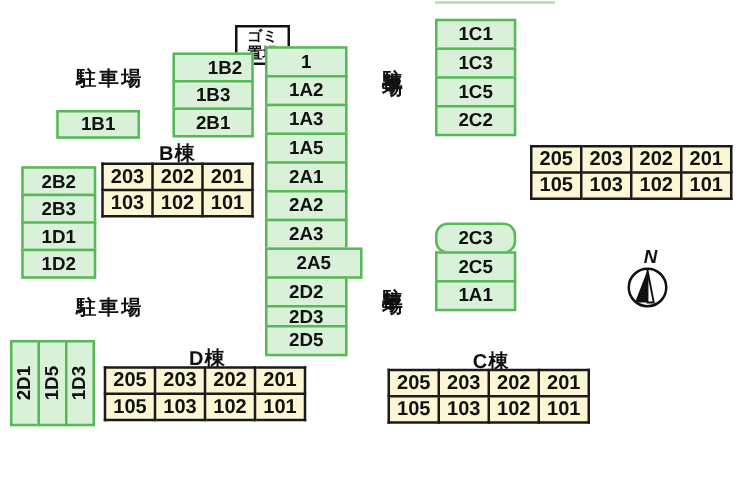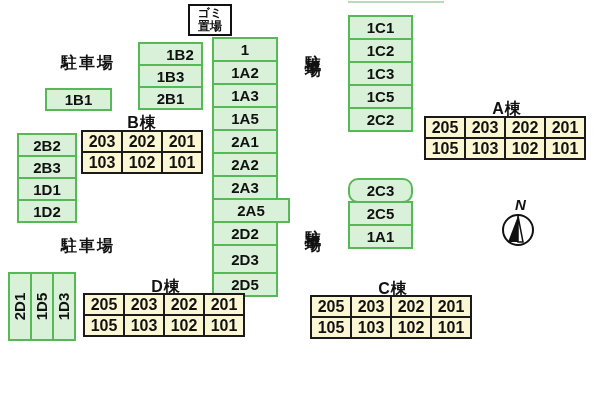--- a/index.html
+++ b/index.html
@@ -25,21 +25,21 @@
   .bldg-label{position:absolute;text-align:center;font-weight:bold;font-size:16px;color:#111;letter-spacing:1px;}
   
   table.bldg{position:absolute;border-collapse:collapse;}
   table.bldg td{
     box-sizing:content-box;border:2px solid #1a1a1a;background:#fbf6d3;
     width:38px;height:19px;text-align:center;vertical-align:middle;
     font-weight:bold;font-size:16px;color:#111;padding:0;
   }
   
   .trash{
-    position:absolute;left:188px;top:4px;width:44px;height:32px;box-sizing:border-box;
+    position:absolute;left:188px;top:20px;width:44px;height:32px;box-sizing:border-box;
     border:2px solid #111;background:#fff;display:flex;flex-direction:column;
     align-items:center;justify-content:center;font-weight:bold;font-size:12px;line-height:13px;
   }
   .edge-line{position:absolute;background:#b9d9b9;}
   .compass{position:absolute;left:494px;top:194px;}
 </style>
 </head>
 <body>
 
 <div class="stage">
@@ -67,34 +67,33 @@
   <div class="vstack" style="left:212px;top:37px;">
     <div class="pcell" style="width:66px;height:25px;">1</div>
     <div class="pcell" style="width:66px;height:25px;">1A2</div>
     <div class="pcell" style="width:66px;height:25px;">1A3</div>
     <div class="pcell" style="width:66px;height:25px;">1A5</div>
     <div class="pcell" style="width:66px;height:25px;">2A1</div>
     <div class="pcell" style="width:66px;height:25px;">2A2</div>
     <div class="pcell" style="width:66px;height:25px;">2A3</div>
     <div class="pcell" style="width:78px;height:25px;">2A5</div>
     <div class="pcell" style="width:66px;height:25px;">2D2</div>
-    <div class="pcell" style="width:66px;height:30px;">2D3</div>
+    <div class="pcell" style="width:66px;height:18px;">2D3</div>
     <div class="pcell" style="width:66px;height:25px;">2D5</div>
   </div>
 
   <div class="vstack" style="left:17px;top:133px;">
     <div class="pcell" style="width:60px;height:24px;">2B2</div>
     <div class="pcell" style="width:60px;height:24px;">2B3</div>
     <div class="pcell" style="width:60px;height:24px;">1D1</div>
     <div class="pcell" style="width:60px;height:24px;">1D2</div>
   </div>
 
   <div class="vstack" style="left:348px;top:15px;">
     <div class="pcell" style="width:65px;height:25px;">1C1</div>
-    <div class="pcell" style="width:65px;height:25px;">1C2</div>
     <div class="pcell" style="width:65px;height:25px;">1C3</div>
     <div class="pcell" style="width:65px;height:25px;">1C5</div>
     <div class="pcell" style="width:65px;height:25px;">2C2</div>
   </div>
 
   <div class="vstack" style="left:348px;top:178px;">
     <div class="pcell" style="width:65px;height:25px;border-radius:10px;">2C3</div>
     <div class="pcell" style="width:65px;height:25px;">2C5</div>
     <div class="pcell" style="width:65px;height:25px;">1A1</div>
   </div>
@@ -120,21 +119,20 @@
       <td>201</td>
     </tr>
     <tr>
       <td>103</td>
       <td>102</td>
       <td>101</td>
     </tr>
   </tbody>
     </table>
 
-  <div class="bldg-label" style="left:424px;top:99px;width:166px;">A棟</div>
   <table class="bldg" style="left:424px;top:116px;">
     <tbody>
         <tr>
       <td>205</td>
       <td>203</td>
       <td>202</td>
       <td>201</td>
     </tr>
     <tr>
       <td>105</td>

